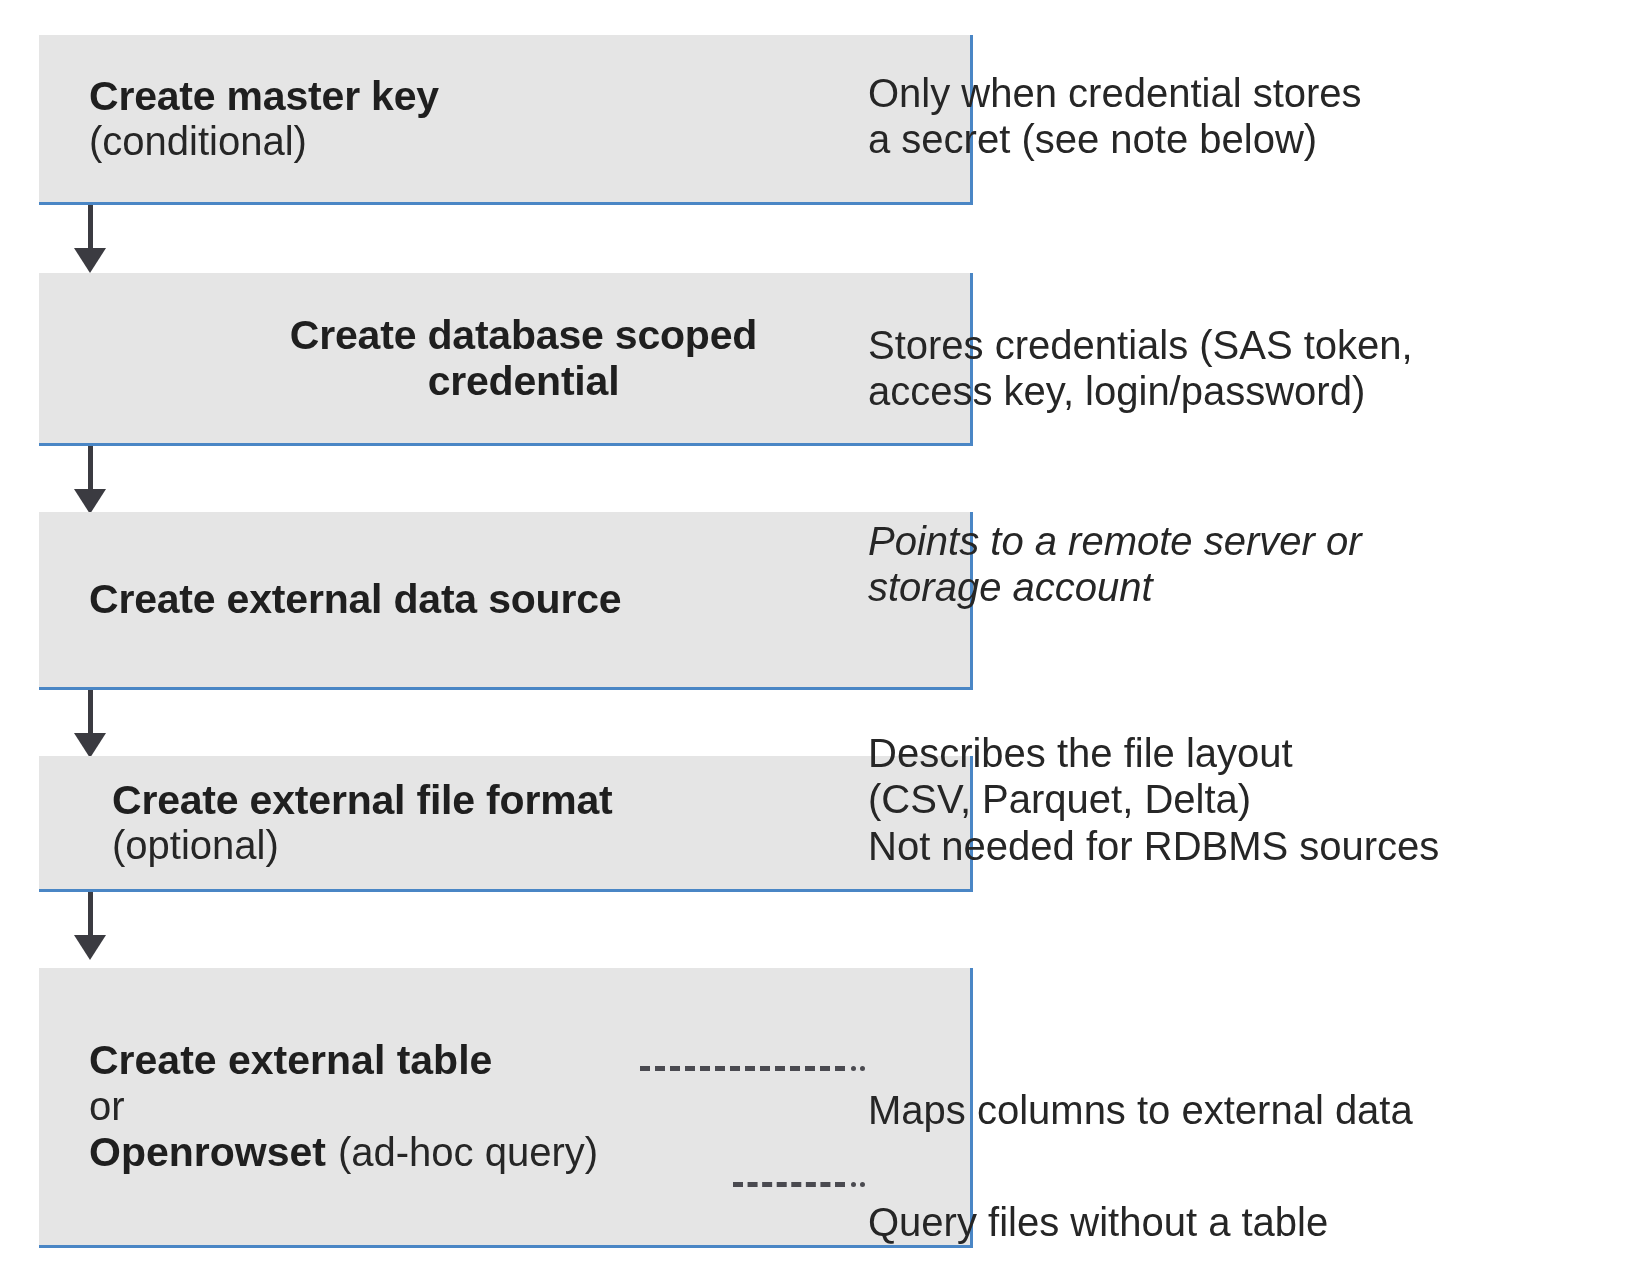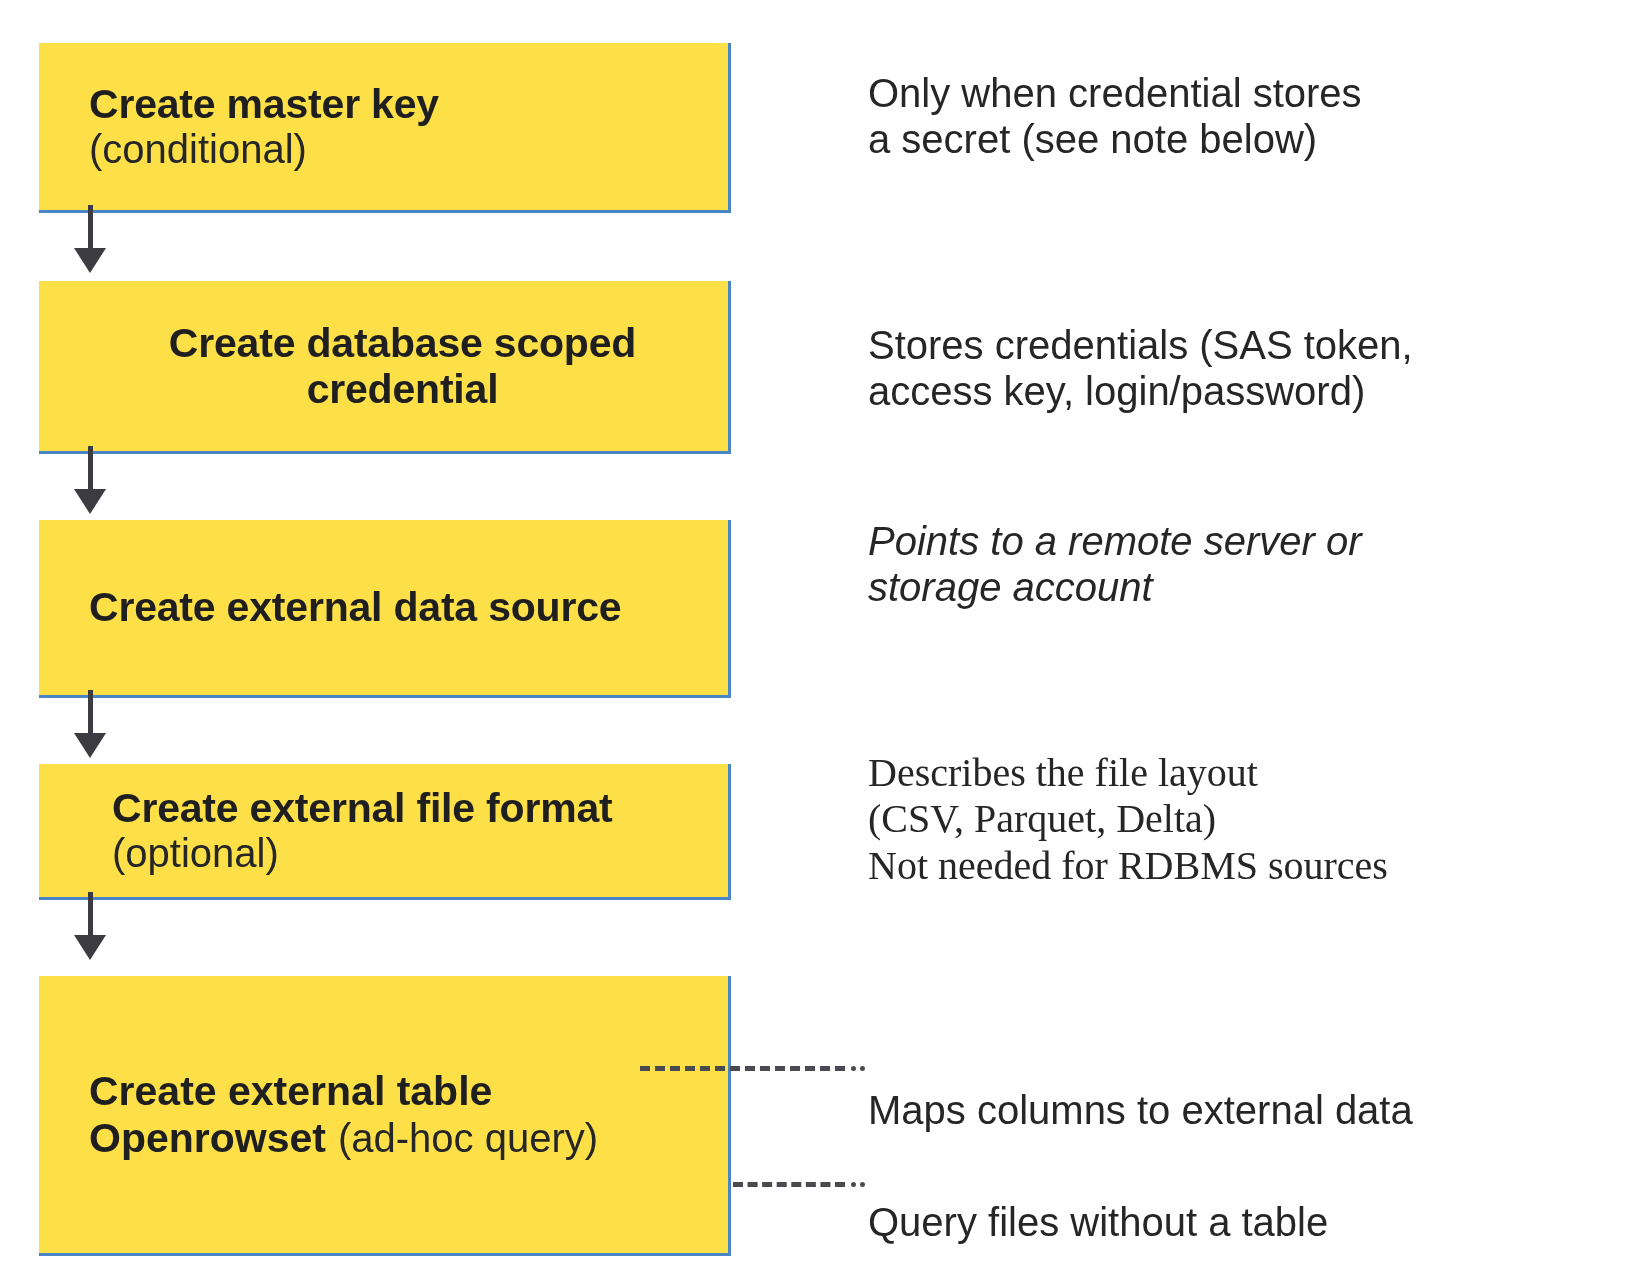--- a/index.html
+++ b/index.html
@@ -17,26 +17,25 @@
   #canvas {
     position: relative;
     width: 1638px;
     height: 1284px;
   }
 
   
   .flow-box {
     position: absolute;
     left: 39px;
-    width: 692px;
-    background: #fde047;
+    width: 934px;
+    background: #e5e5e5;
     border-bottom: 3px solid #4a86c5;
     border-right: 3px solid #4a86c5;
     box-sizing: border-box;
-    margin-top: 8px;
   }
   .box-inner {
     padding-left: 50px;
     padding-right: 12px;
     height: 100%;
     display: flex;
     flex-direction: column;
     justify-content: center;
   }
   .box-title {
@@ -168,34 +167,35 @@
     <div class="shaft" style="height:44px;"></div>
     <div class="head" style="top:43px;"></div>
   </div>
 
   <div class="flow-box" style="top:756px; height:136px;padding-left:23px;">
     <div class="box-inner">
       <div class="box-title">Create external file format</div>
       <div class="box-sub">(optional)</div>
     </div>
   </div>
-  <div class="desc" style="top:750px;font-family:Liberation Serif, serif;">Describes the file layout
+  <div class="desc" style="top:730px;">Describes the file layout
 (CSV, Parquet, Delta)
 Not needed for RDBMS sources</div>
 
   <div class="arrow" style="top:892px; height:68px;">
     <div class="shaft" style="height:44px;"></div>
     <div class="head" style="top:43px;"></div>
   </div>
 
   <div class="flow-box" style="top:968px; height:280px;">
     <div class="box-inner">
       <div class="inline-row">
         <span class="bold-seg">Create external table</span>
       </div>
+      <div class="box-plain">or</div>
       <div class="inline-row">
         <span class="bold-seg">Openrowset</span>
         <span class="norm-seg">(ad-hoc query)</span>
       </div>
     </div>
   </div>
 
   <div class="dashline" style="left:640px; top:1066px; width:205px;"></div>
   <div class="dash-stub" style="left:851px; top:1066px;"></div>
   <div class="desc" style="top:1040px;margin-top:47px;">Maps columns to external data</div>

